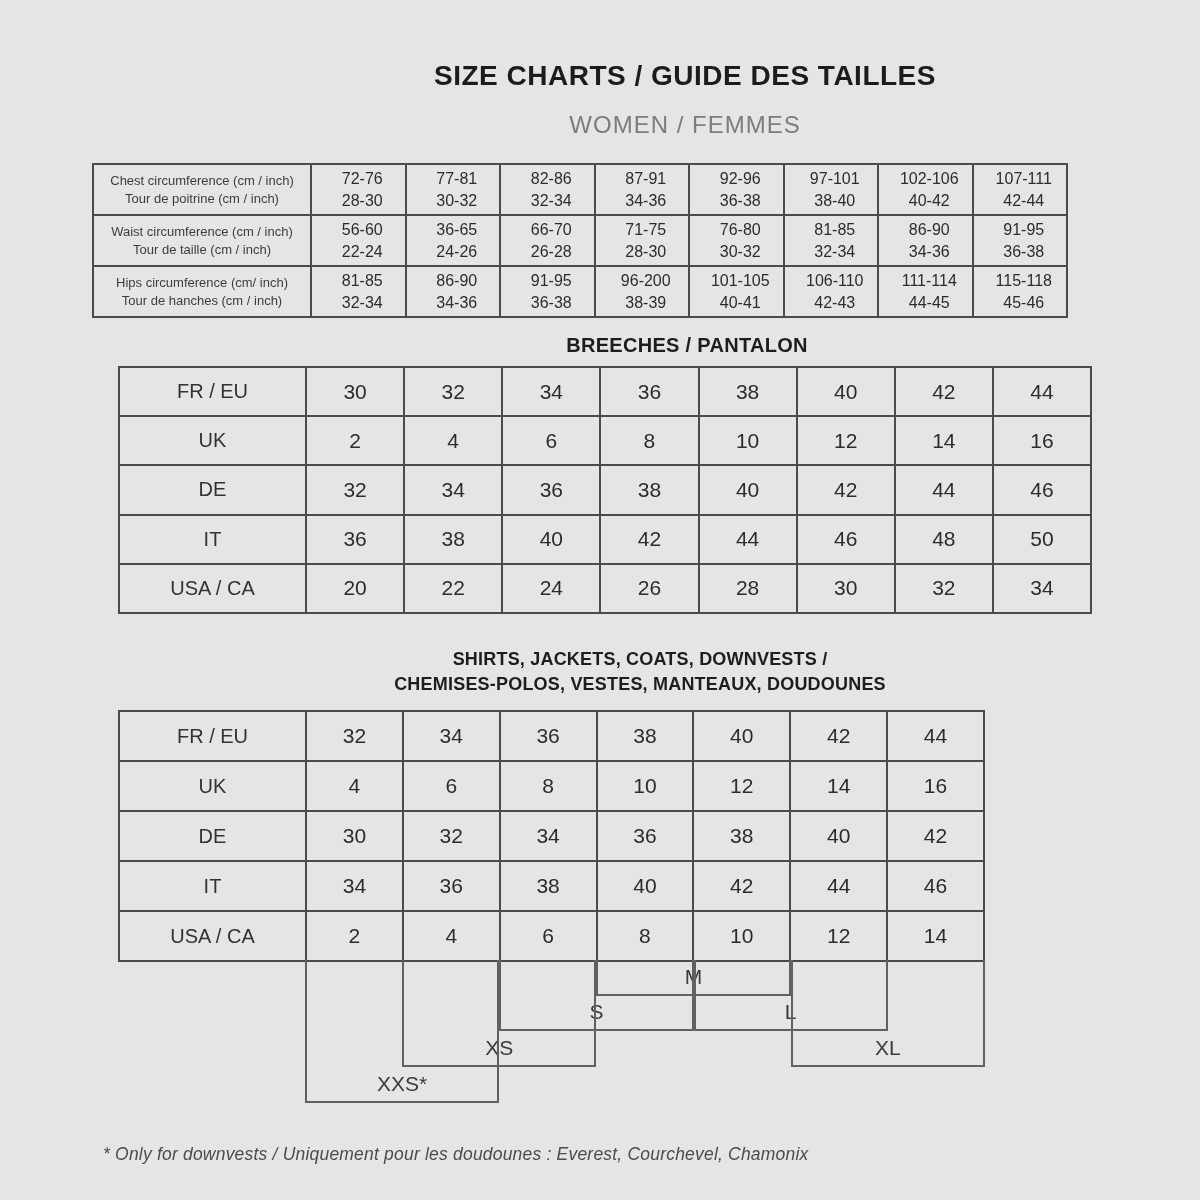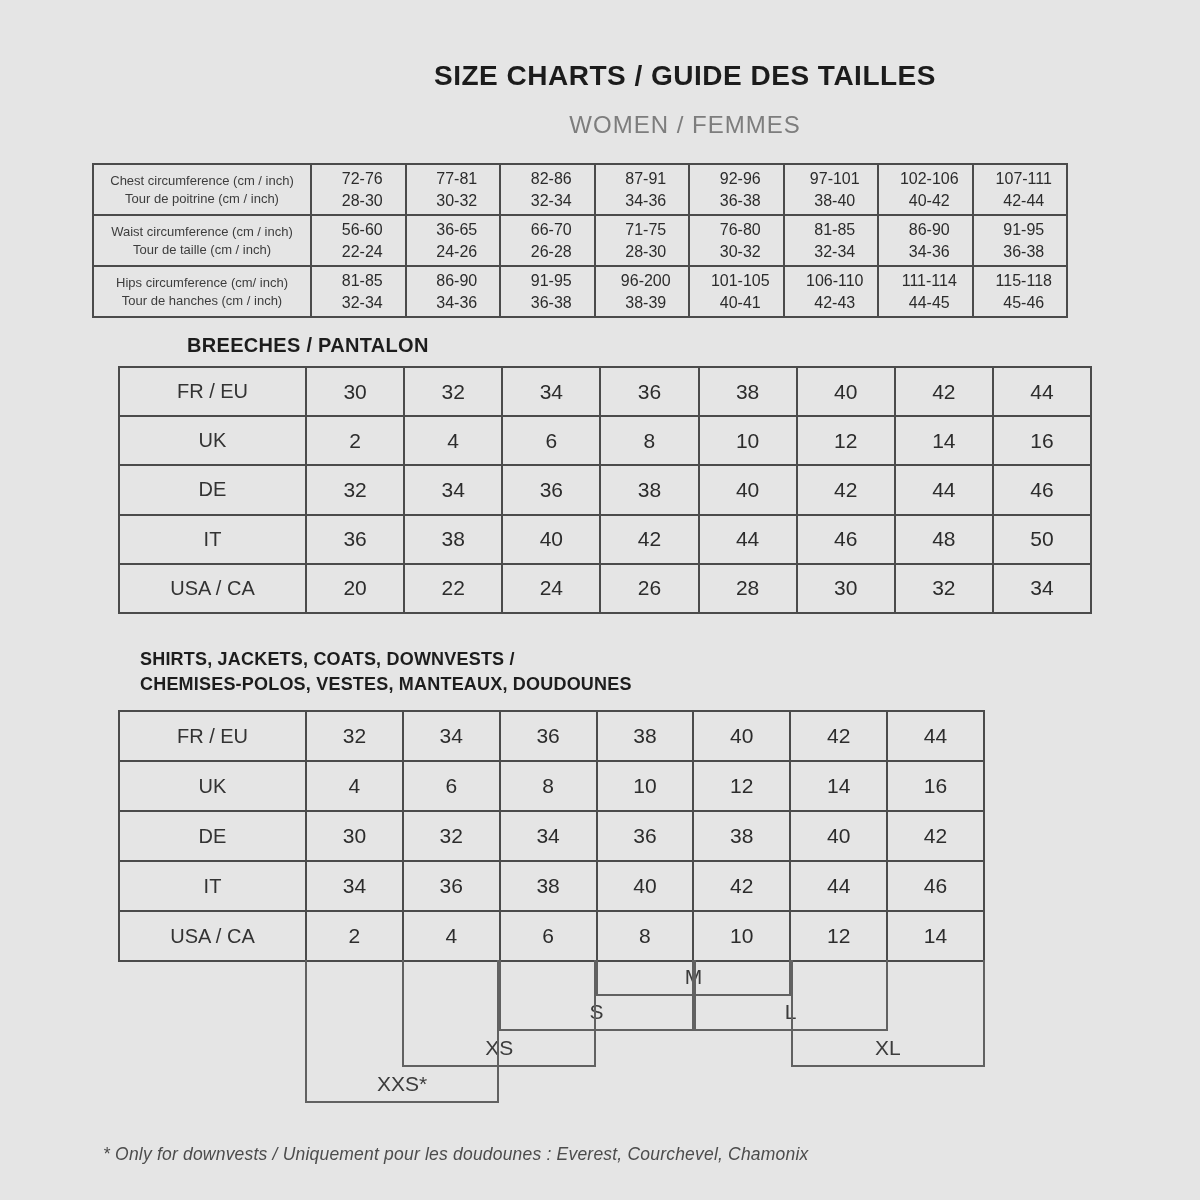--- a/index.html
+++ b/index.html
@@ -10,21 +10,21 @@
 
   
   .title {
     position:absolute; left:185px; top:60px; width:1000px; text-align:center;
     font-size:28px; font-weight:bold; color:#1c1c1c; letter-spacing:.5px;
   }
   .subtitle {
     position:absolute; left:185px; top:99px; width:1000px; text-align:center;
     font-size:24px; font-weight:normal; color:#7d7d7d; letter-spacing:1px;margin-top:12px;
   }
-  .section-title { position:absolute; font-weight:bold; color:#1d1d1d; }
+  .section-title { position:absolute; text-align:center; font-weight:bold; color:#1d1d1d; }
   #breeches-title { left:187px; top:334px; width:1000px; font-size:20px; letter-spacing:.3px; }
   #shirts-title   { left:140px; top:647px; width:1000px; font-size:18px; line-height:25px; letter-spacing:.2px; }
 
   
   table { border-collapse:collapse; table-layout:fixed; }
   td { border:2px solid #4b4b4b; text-align:center; vertical-align:middle; padding:0; }
 
   .m-table { position:absolute; left:92px;  top:163px; width:976px; height:155px; }
   .m-col-label { width:218px; }
   .m-table td.m-cell  { font-size:16px; line-height:22px; color:#2c2c2c;padding-left:8px; }

